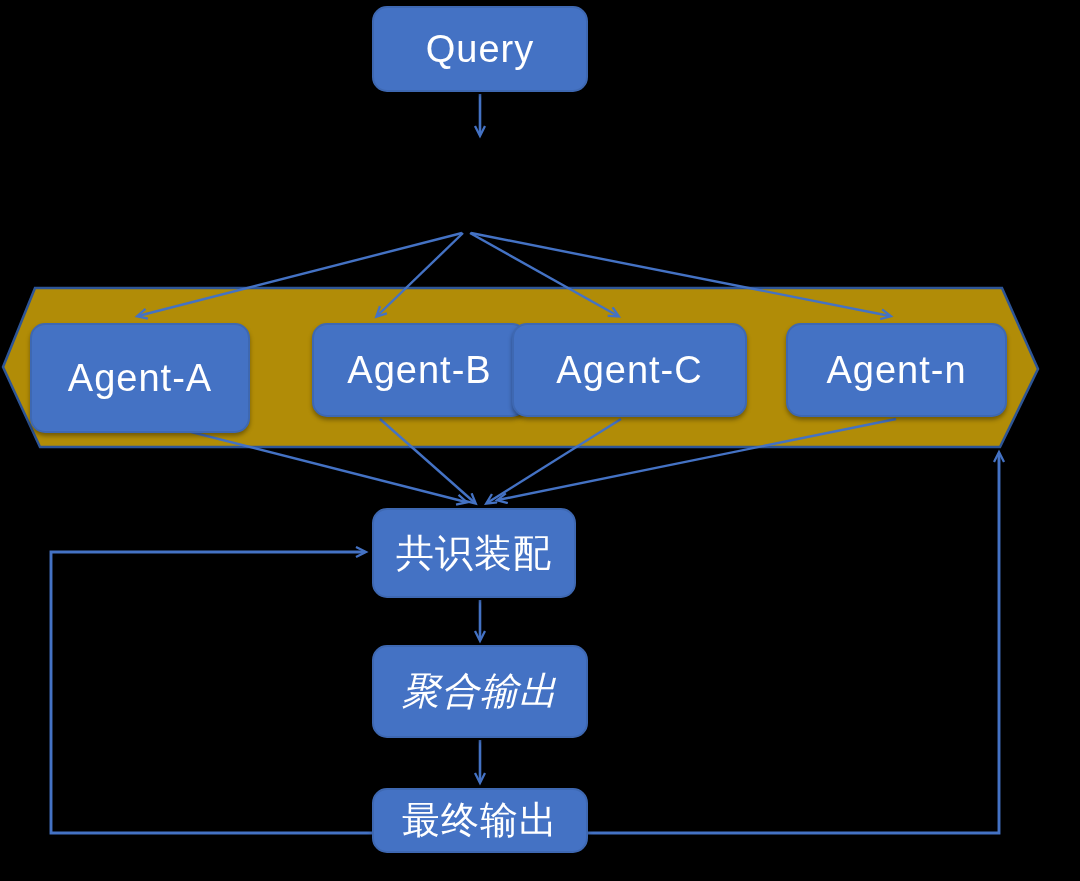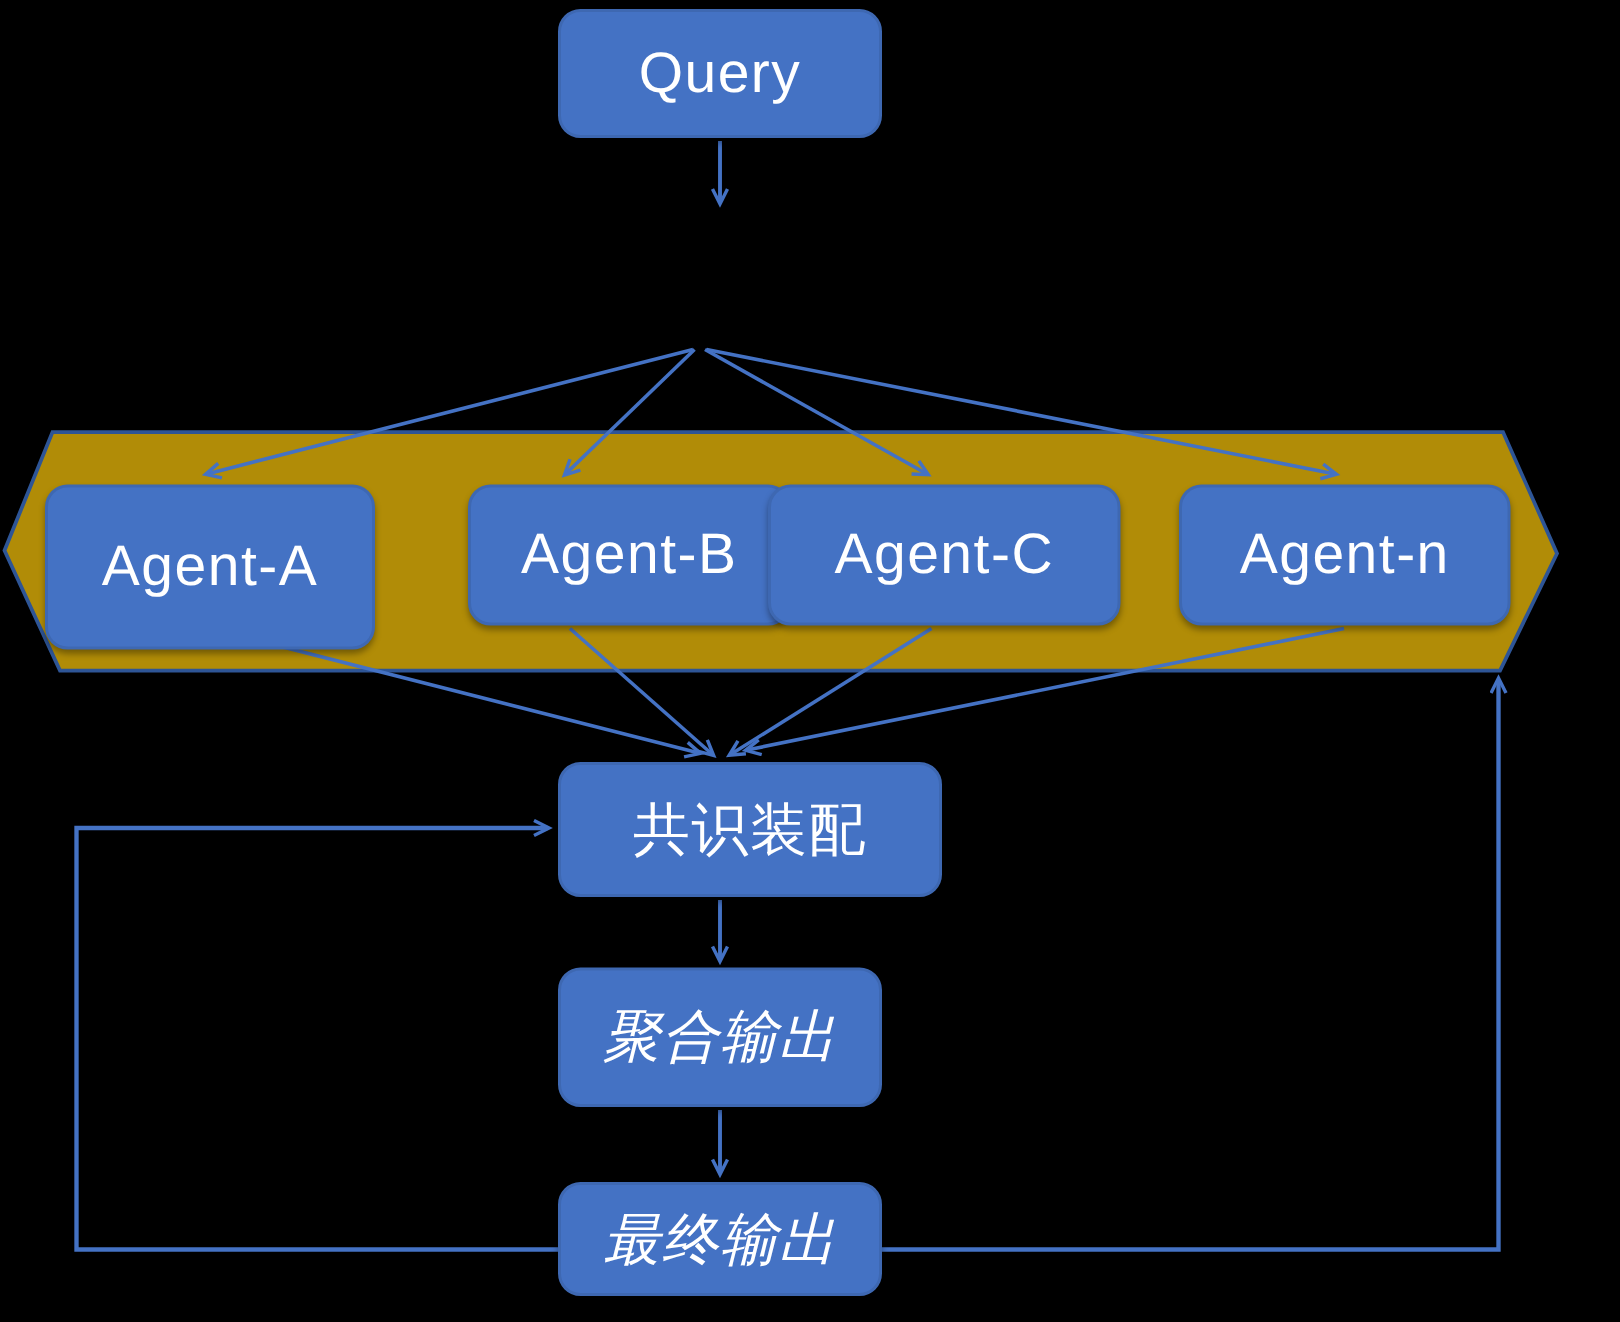--- a/index.html
+++ b/index.html
@@ -44,23 +44,23 @@
     letter-spacing: 1px;
     text-align: center;
     box-shadow: 0 3px 4px rgba(0,0,0,0.35);
   }
   #n-query      { left: 372px; top: 6px;   width: 216px; height: 86px; }
   #n-controller { left: 372px; top: 142px; width: 216px; height: 88px; }
   #n-agent-a    { left: 30px;  top: 323px; width: 220px; height: 110px; }
   #n-agent-b    { left: 272px; top: 323px; width: 215px; height: 94px; margin-left: 40px; }
   #n-agent-c    { left: 512px; top: 323px; width: 235px; height: 94px; }
   #n-agent-n    { left: 786px; top: 323px; width: 221px; height: 94px; text-align: center; }
-  #n-consensus  { left: 372px; top: 508px; width: 256px; height: 90px; }
+  #n-consensus  { left: 372px; top: 508px; width: 204px; height: 90px; }
   #n-aggregate  { left: 372px; top: 645px; width: 216px; height: 93px; font-style: italic; }
-  #n-final      { left: 372px; top: 788px; width: 216px; height: 76px; font-style: italic; }
+  #n-final      { left: 372px; top: 788px; width: 216px; height: 65px; }
 </style>
 </head>
 <body>
 
 <div class="stage">
 
   <svg class="wires" viewBox="0 0 1080 881" xmlns="http://www.w3.org/2000/svg">
     <defs>
       <marker id="arrowhead" markerWidth="16" markerHeight="14" refX="10" refY="6" orient="auto" markerUnits="userSpaceOnUse">
         <path d="M1,1 L11,6 L1,11" fill="none" stroke="#4472C4" stroke-width="2.3"></path>

